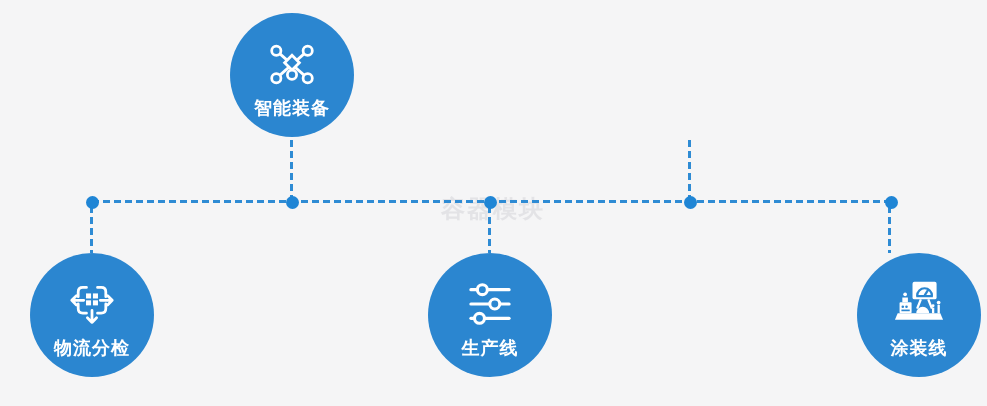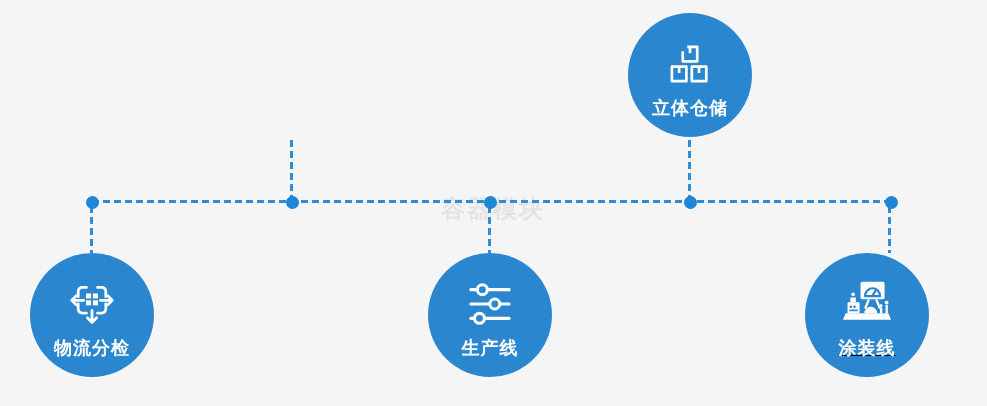--- a/index.html
+++ b/index.html
@@ -79,36 +79,38 @@
   <div class="v-dash" style="left:488px;top:206px;height:47px;"></div>
   <div class="v-dash" style="left:688px;top:140px;height:58px;"></div>
   <div class="v-dash" style="left:888px;top:206px;height:47px;"></div>
 
   <div class="dot" style="left:85.5px;top:195.5px;"></div>
   <div class="dot" style="left:285.5px;top:195.5px;"></div>
   <div class="dot" style="left:483.5px;top:195.5px;"></div>
   <div class="dot" style="left:683.5px;top:195.5px;"></div>
   <div class="dot" style="left:884.5px;top:195.5px;"></div>
 
-
-  <div class="node" style="left:628px;top:13px;">
+  <div class="node" style="left:230px;top:13px;">
     <span class="icon">
-      <svg viewBox="0 0 46 42" width="42" height="38">
-        <g stroke="#ffffff" stroke-width="3" fill="none" stroke-linejoin="round">
-          <path d="M20,2 H31 V18 H15 V7"></path>
-          <line x1="23" y1="2" x2="23" y2="9"></line>
-          <rect x="3" y="24" width="16" height="16"></rect>
-          <line x1="11" y1="24" x2="11" y2="31"></line>
-          <rect x="25" y="24" width="16" height="16"></rect>
-          <line x1="33" y1="24" x2="33" y2="31"></line>
+      <svg viewBox="0 0 52 46" width="48" height="43">
+        <g stroke="#ffffff" stroke-width="3" fill="none">
+          <line x1="9" y1="8" x2="43" y2="38"></line>
+          <line x1="43" y1="8" x2="9" y2="38"></line>
+          <path d="M26,13 L34,21 L26,29 L18,21 Z" fill="#2b86d0"></path>
+          <circle cx="9" cy="8" r="5" fill="#2b86d0"></circle>
+          <circle cx="43" cy="8" r="5" fill="#2b86d0"></circle>
+          <circle cx="9" cy="38" r="5" fill="#2b86d0"></circle>
+          <circle cx="43" cy="38" r="5" fill="#2b86d0"></circle>
+          <circle cx="26" cy="34" r="5" fill="#2b86d0"></circle>
         </g>
       </svg>
     </span>
-    <span class="label">立体仓储</span>
+    <span class="label">智能装备</span>
   </div>
+
 
   <div class="node" style="left:30px;top:253px;text-align:center;">
     <span class="icon">
       <svg viewBox="0 0 52 50" width="48" height="46">
         <g stroke="#ffffff" stroke-width="3" fill="none" stroke-linecap="round" stroke-linejoin="round">
           <path d="M11,17 V12 Q11,7 16,7 H20"></path>
           <path d="M32,7 H36 Q41,7 41,12 V17"></path>
           <path d="M11,25 V30 Q11,35 16,35 H20"></path>
           <path d="M32,35 H36 Q41,35 41,30 V25"></path>
           <path d="M17,21 H4 M9,16 L4,21 L9,26"></path>
@@ -135,21 +137,21 @@
           <line x1="4" y1="23" x2="44" y2="23"></line>
           <circle cx="29" cy="23" r="5.2" fill="#2b86d0"></circle>
           <line x1="4" y1="38" x2="44" y2="38"></line>
           <circle cx="13" cy="38" r="5.2" fill="#2b86d0"></circle>
         </g>
       </svg>
     </span>
     <span class="label">生产线</span>
   </div>
 
-  <div class="node" style="left:805px;top:253px;text-decoration:underline;">
+  <div class="node" style="left:857px;top:253px;">
     <span class="icon">
       <svg viewBox="0 0 60 54" width="56" height="50">
         <g stroke="#ffffff" stroke-width="2.5" fill="none">
           <path d="M32,22 L28,32 M40,22 L44,32"></path>
         </g>
         <g fill="#ffffff" stroke="none">
           <rect x="23" y="3" width="26" height="19" rx="2"></rect>
           <rect x="12" y="20" width="6" height="5"></rect>
           <circle cx="15" cy="16.5" r="2"></circle>
           <rect x="9" y="25" width="13" height="12" rx="1"></rect>

